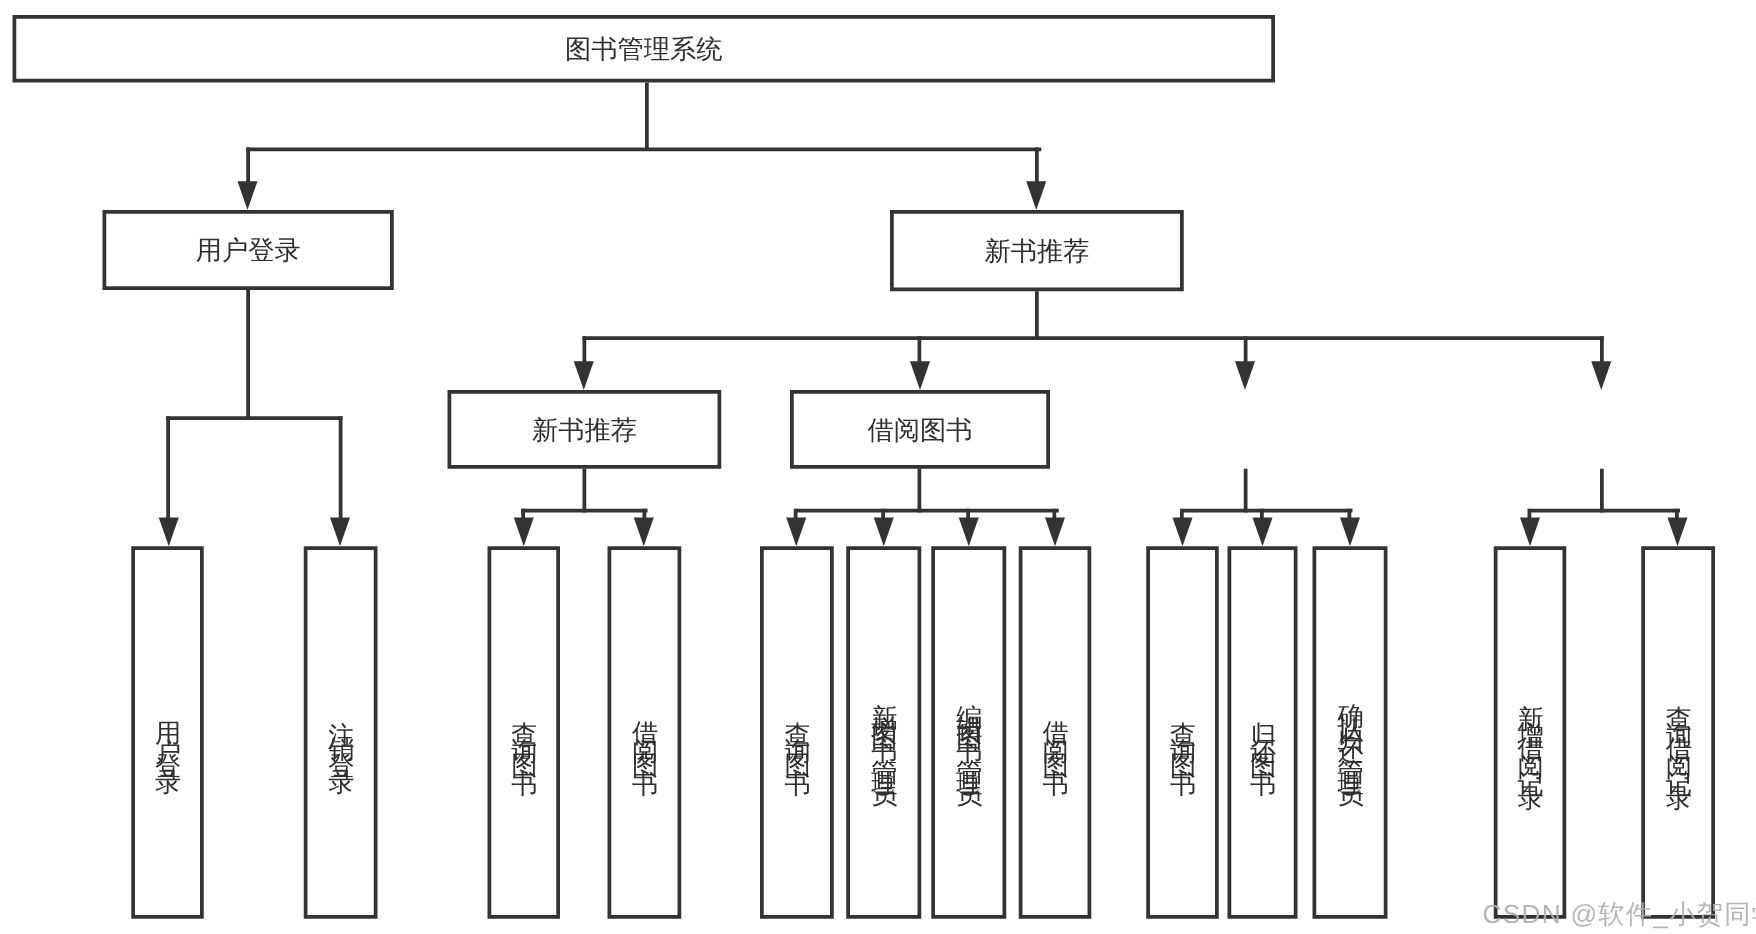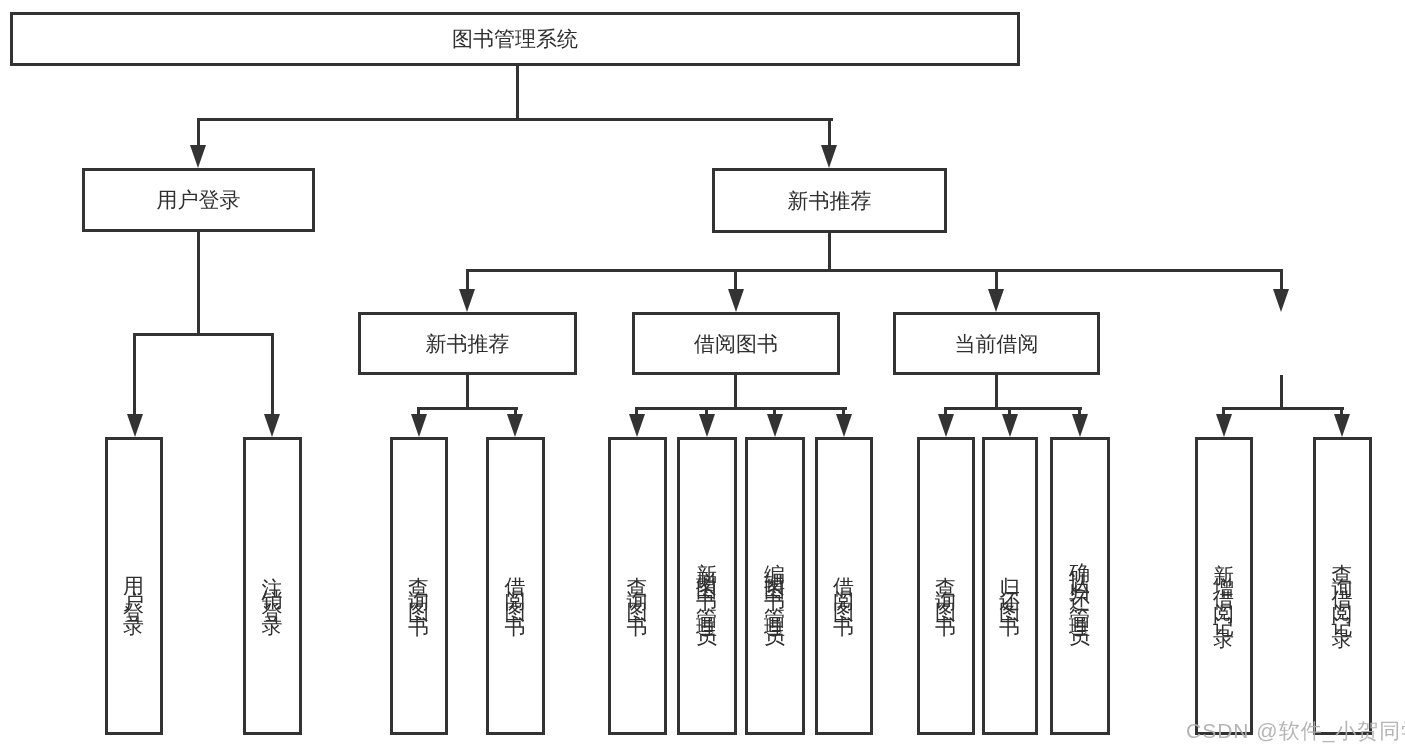--- a/index.html
+++ b/index.html
@@ -89,23 +89,20 @@
   <div class="node" id="b-bm">
     <span>新书推荐</span>
   </div>
 
   <div class="node" id="g-nb">
     <span>新书推荐</span>
   </div>
   <div class="node" id="g-bb">
     <span>借阅图书</span>
   </div>
-  <div class="node" id="g-cb">
-    <span>当前借阅</span>
-  </div>
 
   <div class="node leaf" id="l1a">
     <span>用户登录</span>
   </div>
   <div class="node leaf" id="l1b">
     <span>注销登录</span>
   </div>
 
   <div class="node leaf" id="l2a">
     <span>查询图书</span>

